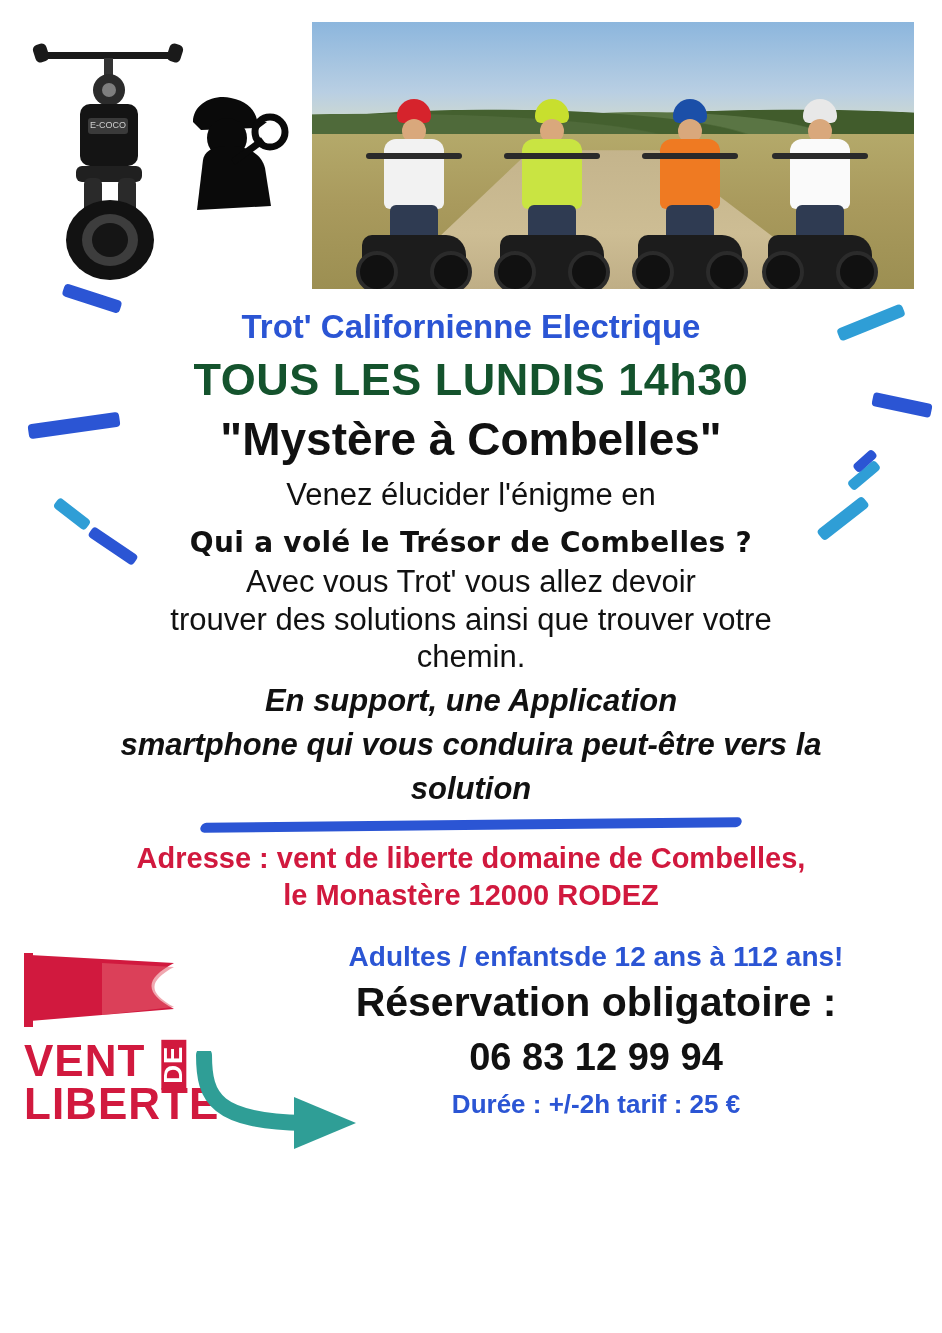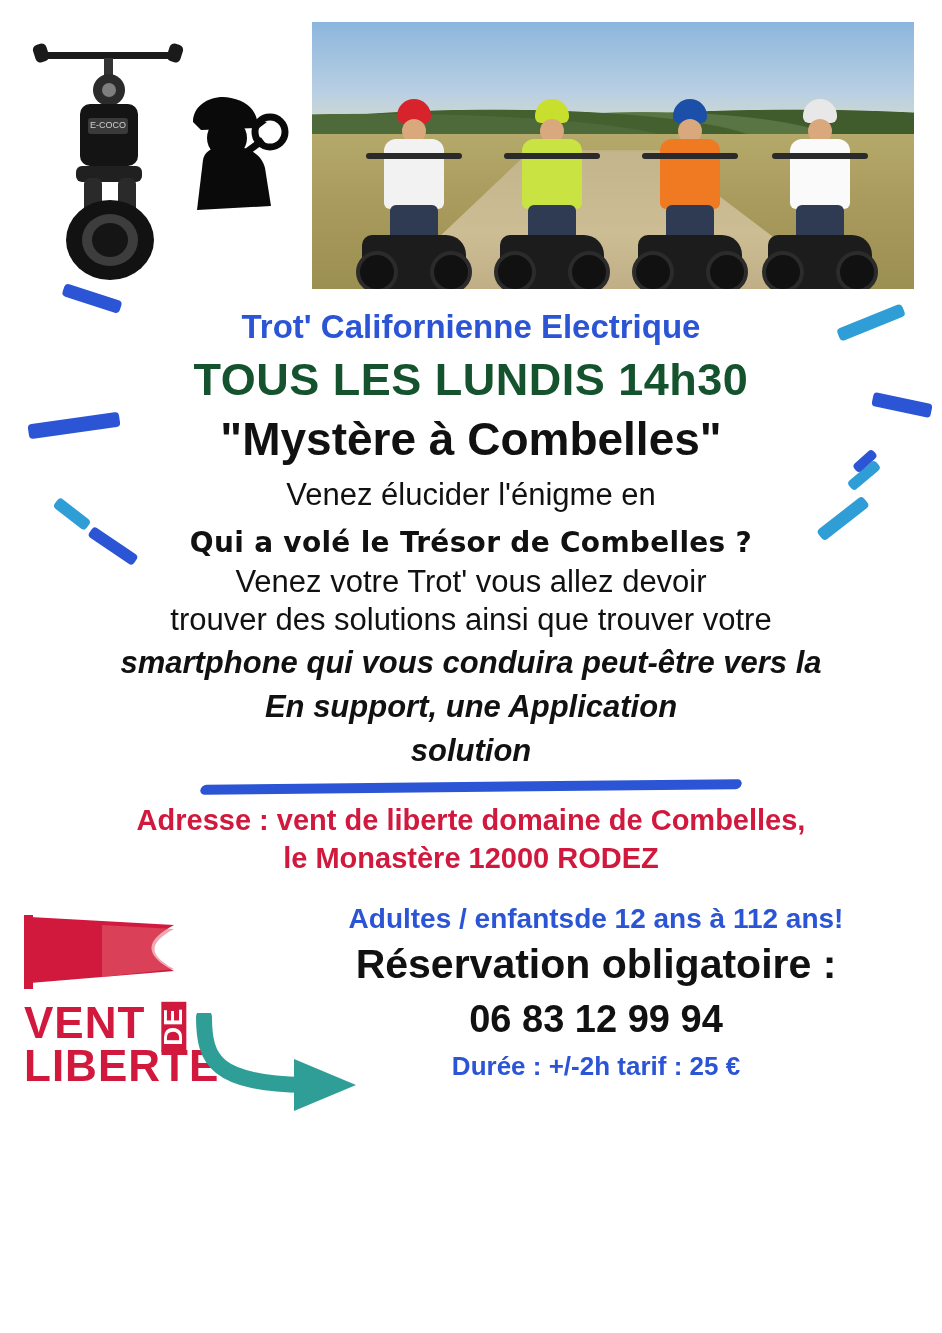--- a/index.html
+++ b/index.html
@@ -390,25 +390,26 @@
 
 <div class="content">
   <div class="line-title">Trot' Californienne Electrique</div>
   <div class="line-days">TOUS LES LUNDIS 14h30</div>
   <div class="line-mystery">"Mystère à Combelles"</div>
 
   <p class="para">Venez élucider l'énigme en</p>
 
   <div class="riddle">Qui a volé le Trésor de Combelles ?</div>
 
-  <p class="para">Venez votre Trot' vous allez devoir</p>
+  <p class="para">Avec vous Trot' vous allez devoir</p>
   <p class="para">trouver des solutions ainsi que trouver votre</p>
-
+  <p class="para">chemin.</p>
+
+  <div class="em-block">En support, une Application</div>
   <div class="em-block">smartphone qui vous conduira peut-être vers la</div>
-  <div class="em-block">En support, une Application</div>
   <div class="em-block">solution</div>
 
   <div class="divider"></div>
 
   <div class="address">Adresse : vent de liberte domaine de Combelles,</div>
   <div class="address">le Monastère 12000 RODEZ</div>
 </div>
 
 <div class="bottom">
 

